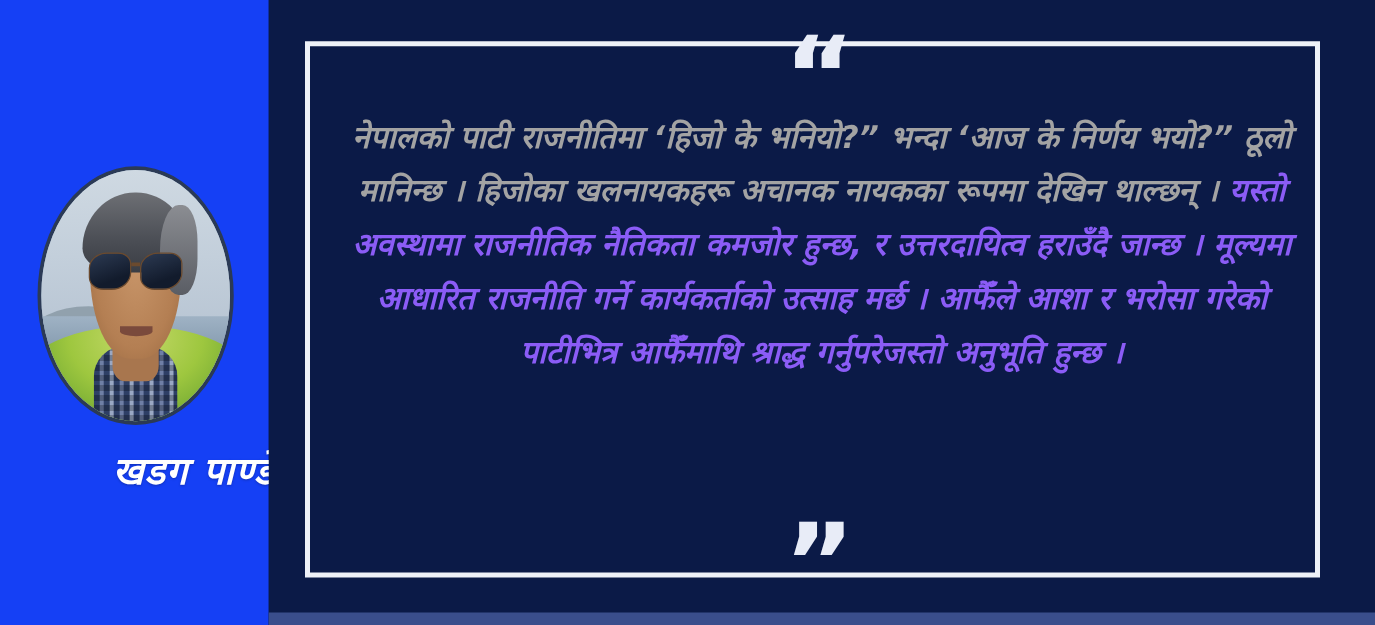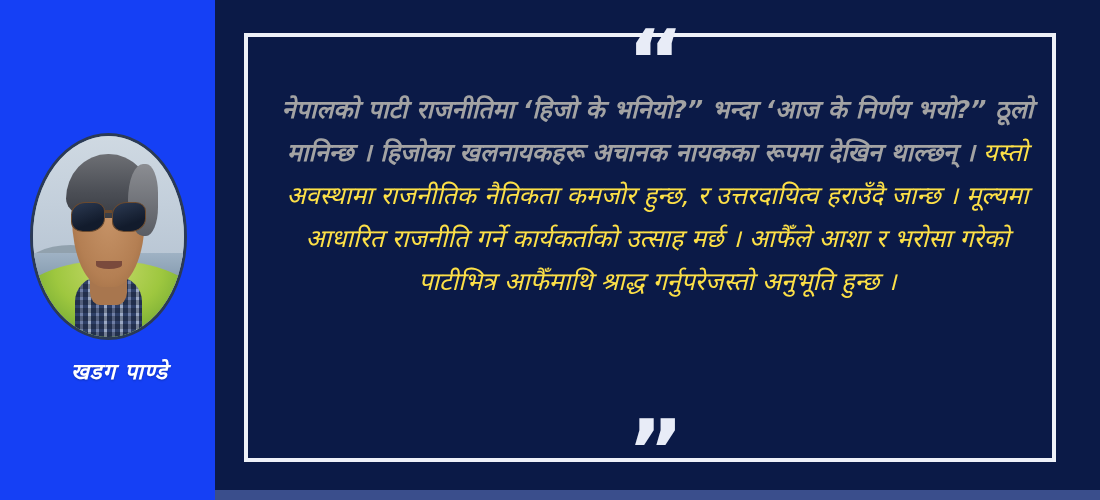--- a/index.html
+++ b/index.html
@@ -57,24 +57,25 @@
   .ph-bridge{position:absolute;left:45%;top:26%;width:10%;height:10%;background:#6b4a2e;}
   .ph-mouth{position:absolute;left:42%;top:62%;width:17%;height:4%;
     background:#7a4a3c;border-radius:0 0 60% 60%;}
 
   .sidebar-name{
     position:absolute;left:0;top:355px;width:239px;
     text-align:center;
     color:#ffffff;
     font-style:italic;
     font-weight:bold;
-    font-size:22px;
+    font-size:30px;
     letter-spacing:1px;
     font-family:"DejaVu Sans", sans-serif;
     text-shadow:0 1px 2px rgba(0,0,0,.25);
+    padding-left:36px;
   }
 
   
   .quote-panel{
     position:absolute;left:215px;top:0;right:0;height:500px;
     background:#0b1a47;
   }
   .frame{
     position:absolute;left:29px;top:33px;right:44px;bottom:38px;
     border:4px solid #eef1f8;
@@ -95,21 +96,21 @@
   .quote-body{
     position:absolute;left:60px;right:60px;top:88px;
     text-align:center;
     font-family:"DejaVu Sans", sans-serif;
     font-size:25px;
     line-height:43px;
     font-style:italic;
     letter-spacing:0px;
   }
   .seg-yellow{color:#a3a3a3;font-weight:bold;}
-  .seg-white{color:#fde047;font-weight:normal;}
+  .seg-white{color:#8b5cf6;font-weight:bold;}
 
   
   .bottom-strip{
     position:absolute;left:215px;bottom:0;right:0;height:10px;
     background:#3a4e8c;
   }
 </style>
 </head>
 <body>
 

